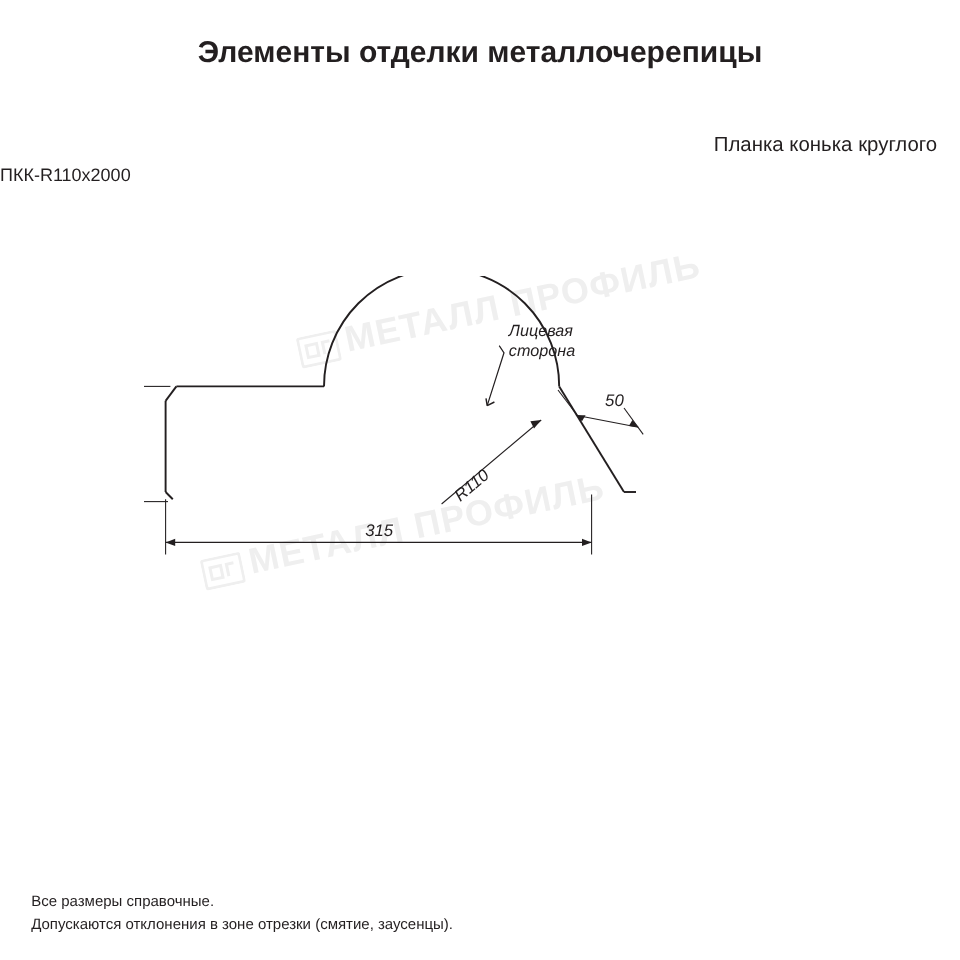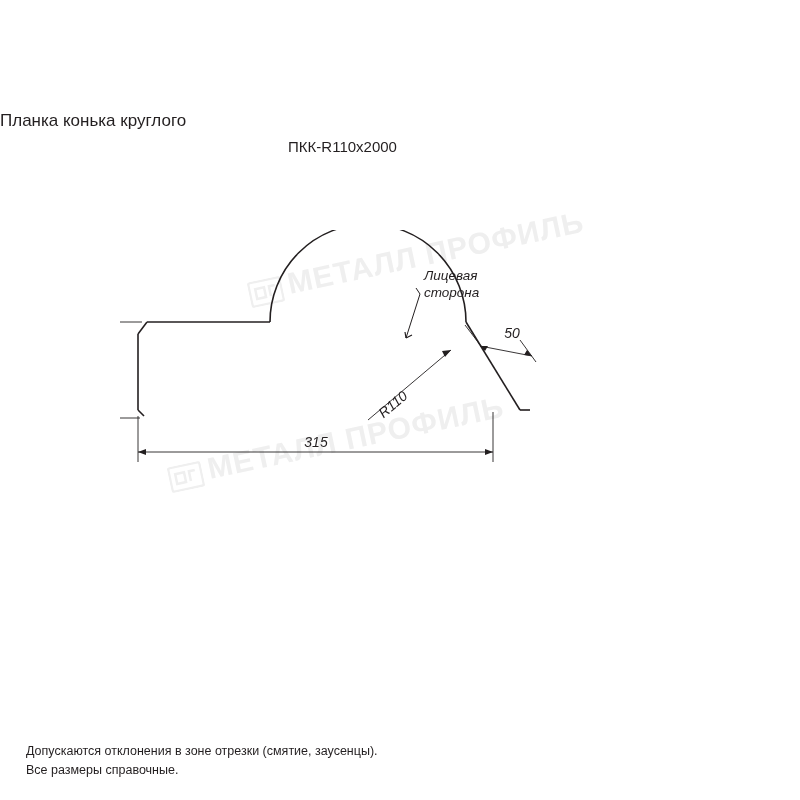--- a/index.html
+++ b/index.html
@@ -28,29 +28,29 @@
     text-align: center;
     font-size: 25px;
     font-weight: bold;
     letter-spacing: 0px;
     color: #231f20;
   }
   .subtitle {
     position: absolute;
     left: 0; top: 111px;
     width: 781px;
-    text-align: left;
+    text-align: right;
     font-size: 17px;
     color: #231f20;
   }
   .code {
     position: absolute;
     left: 0; top: 138px;
     width: 685px;
-    text-align: center;
+    text-align: left;
     font-size: 15px;
     color: #231f20;
   }
   .footer {
     position: absolute;
     left: 26px;
     top: 742px;
     font-size: 12.5px;
     line-height: 19px;
     color: #231f20;
@@ -93,20 +93,21 @@
     height: 26px;
     vertical-align: -6px;
     margin-right: 6px;
   }
 </style>
 </head>
 <body>
 
 <div class="page">
 
+  <div class="title">Элементы отделки металлочерепицы</div>
   <div class="subtitle">Планка конька круглого</div>
   <div class="code">ПКК-R110x2000</div>
 
   <div class="wm wm1">
     <svg class="wm-logo" viewBox="0 0 34 26">
       <rect x="1" y="1" width="32" height="24" rx="2" fill="none" stroke="#efefef" stroke-width="2.5"></rect>
       <rect x="7" y="8" width="9" height="10" fill="none" stroke="#efefef" stroke-width="2.5"></rect>
       <path d="M21 18 L21 8 L27 8" fill="none" stroke="#efefef" stroke-width="2.5"></path>
     </svg><span>МЕТАЛЛ ПРОФИЛЬ</span>
   </div>
@@ -174,17 +175,17 @@
         <path d="M400 110 L416 132"></path>
         <path d="M360 116 L412 126"></path>
         <path d="M360 116 l 8 0 l -3 5 z" fill="#231f20" stroke="none"></path>
         <path d="M412 126 l -8 -1 l 3 -5 z" fill="#231f20" stroke="none"></path>
       </g>
       <text x="392" y="108" font-family="Liberation Sans, sans-serif" font-size="14" fill="#231f20" text-anchor="middle">50</text>
     </svg>
   </div>
 
   <div class="footer">
+    <div>Все размеры справочные.</div>
     <div>Допускаются отклонения в зоне отрезки (смятие, заусенцы).</div>
-    <div>Все размеры справочные.</div>
   </div>
 
 </div>
 
 </body></html>

